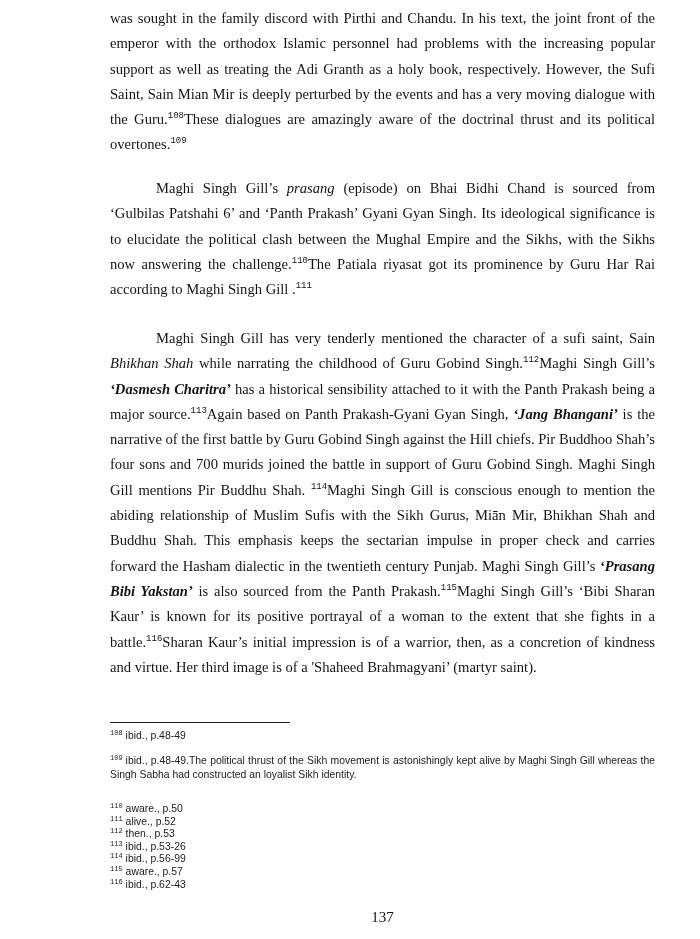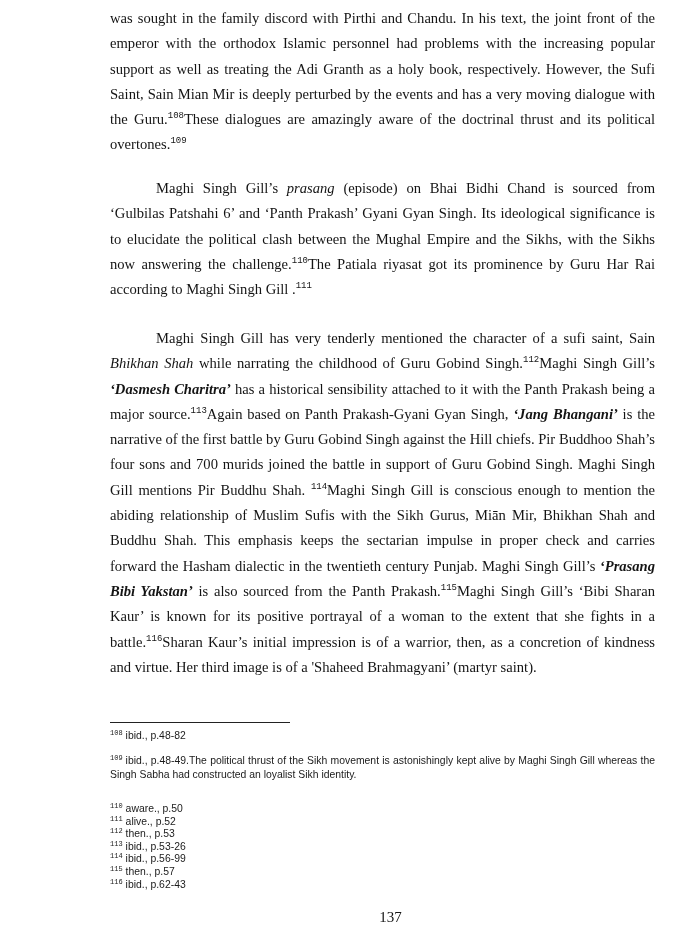--- a/index.html
+++ b/index.html
@@ -20,44 +20,44 @@
     .fn-rule {
       position: absolute; top: 716px; left: 0; width: 180px; height: 0;
       border-top: 1.2px solid #222;
     }
     .footnotes { position: absolute; left: 0; width: 545px; font-family: "Liberation Sans", sans-serif; font-size: 10.4px; color: #1a1a1a; }
     .fn108 { top: 724px; }
     .fn109 { top: 748px; line-height: 13.5px; text-align: justify; }
     .fnlist { top: 797px; line-height: 12.6px; }
     .fn sup { font-size: 7px; vertical-align: 4px; margin-right: 3px; }
     .pagenum {
-      position: absolute; top: 903px; left: 8px; width: 545px; text-align: center;
+      position: absolute; top: 903px; left: 0; width: 545px; text-align: center;
       font-size: 15px;
     }
   </style>
 </head>
 <body>
 
 <div class="page">
   <p class="para p1">was sought in the family discord with Pirthi and Chandu. In his text, the joint front of the emperor with the orthodox Islamic personnel had problems with the increasing popular support as well as treating the Adi Granth as a holy book, respectively. However, the Sufi Saint, Sain Mian Mir is deeply perturbed by the events and has a very moving dialogue with the Guru.<sup>108</sup>These dialogues are amazingly aware of the doctrinal thrust and its political overtones.<sup>109</sup></p>
   <p class="para indent p2">Maghi Singh Gill’s <i>prasang</i> (episode) on Bhai Bidhi Chand is sourced from ‘Gulbilas Patshahi 6’ and ‘Panth Prakash’ Gyani Gyan Singh. Its ideological significance is to elucidate the political clash between the Mughal Empire and the Sikhs, with the Sikhs now answering the challenge.<sup>110</sup>The Patiala riyasat got its prominence by Guru Har Rai according to Maghi Singh Gill .<sup>111</sup></p>
   <p class="para indent p3">Maghi Singh Gill has very tenderly mentioned the character of a sufi saint, Sain <i>Bhikhan Shah</i> while narrating the childhood of Guru Gobind Singh.<sup>112</sup>Maghi Singh Gill’s <b style="font-style: italic;">‘Dasmesh Charitra’</b> has a historical sensibility attached to it with the Panth Prakash being a major source.<sup>113</sup>Again based on Panth Prakash-Gyani Gyan Singh, <b style="font-style: italic;">‘Jang Bhangani’</b> is the narrative of the first battle by Guru Gobind Singh against the Hill chiefs. Pir Buddhoo Shah’s four sons and 700 murids joined the battle in support of Guru Gobind Singh. Maghi Singh Gill mentions Pir Buddhu Shah. <sup>114</sup>Maghi Singh Gill is conscious enough to mention the abiding relationship of Muslim Sufis with the Sikh Gurus, Miān Mir, Bhikhan Shah and Buddhu Shah. This emphasis keeps the sectarian impulse in proper check and carries forward the Hasham dialectic in the twentieth century Punjab. Maghi Singh Gill’s <b style="font-style: italic;">‘Prasang Bibi Yakstan’</b> is also sourced from the Panth Prakash.<sup>115</sup>Maghi Singh Gill’s ‘Bibi Sharan Kaur’ is known for its positive portrayal of a woman to the extent that she fights in a battle.<sup>116</sup>Sharan Kaur’s initial impression is of a warrior, then, as a concretion of kindness and virtue. Her third image is of a 'Shaheed Brahmagyani’ (martyr saint).</p>
 
   <div class="fn-rule"></div>
 
   <div class="footnotes fn fn108">
-    <sup>108</sup><span>ibid., p.48-82</span>
+    <sup>108</sup><span>ibid., p.48-49</span>
   </div>
   <div class="footnotes fn fn109">
     <sup>109</sup><span>ibid., p.48-49.The political thrust of the Sikh movement is astonishingly kept alive by Maghi Singh Gill whereas the Singh Sabha had constructed an loyalist Sikh identity.</span>
   </div>
   <div class="footnotes fn fnlist">
     <div><sup>110</sup><span>aware., p.50</span></div>
     <div><sup>111</sup><span>alive., p.52</span></div>
     <div><sup>112</sup><span>then., p.53</span></div>
     <div><sup>113</sup><span>ibid., p.53-26</span></div>
     <div><sup>114</sup><span>ibid., p.56-99</span></div>
-    <div><sup>115</sup><span>then., p.57</span></div>
+    <div><sup>115</sup><span>aware., p.57</span></div>
     <div><sup>116</sup><span>ibid., p.62-43</span></div>
   </div>
 
   <div class="pagenum">137</div>
 </div>
 
 </body></html>

